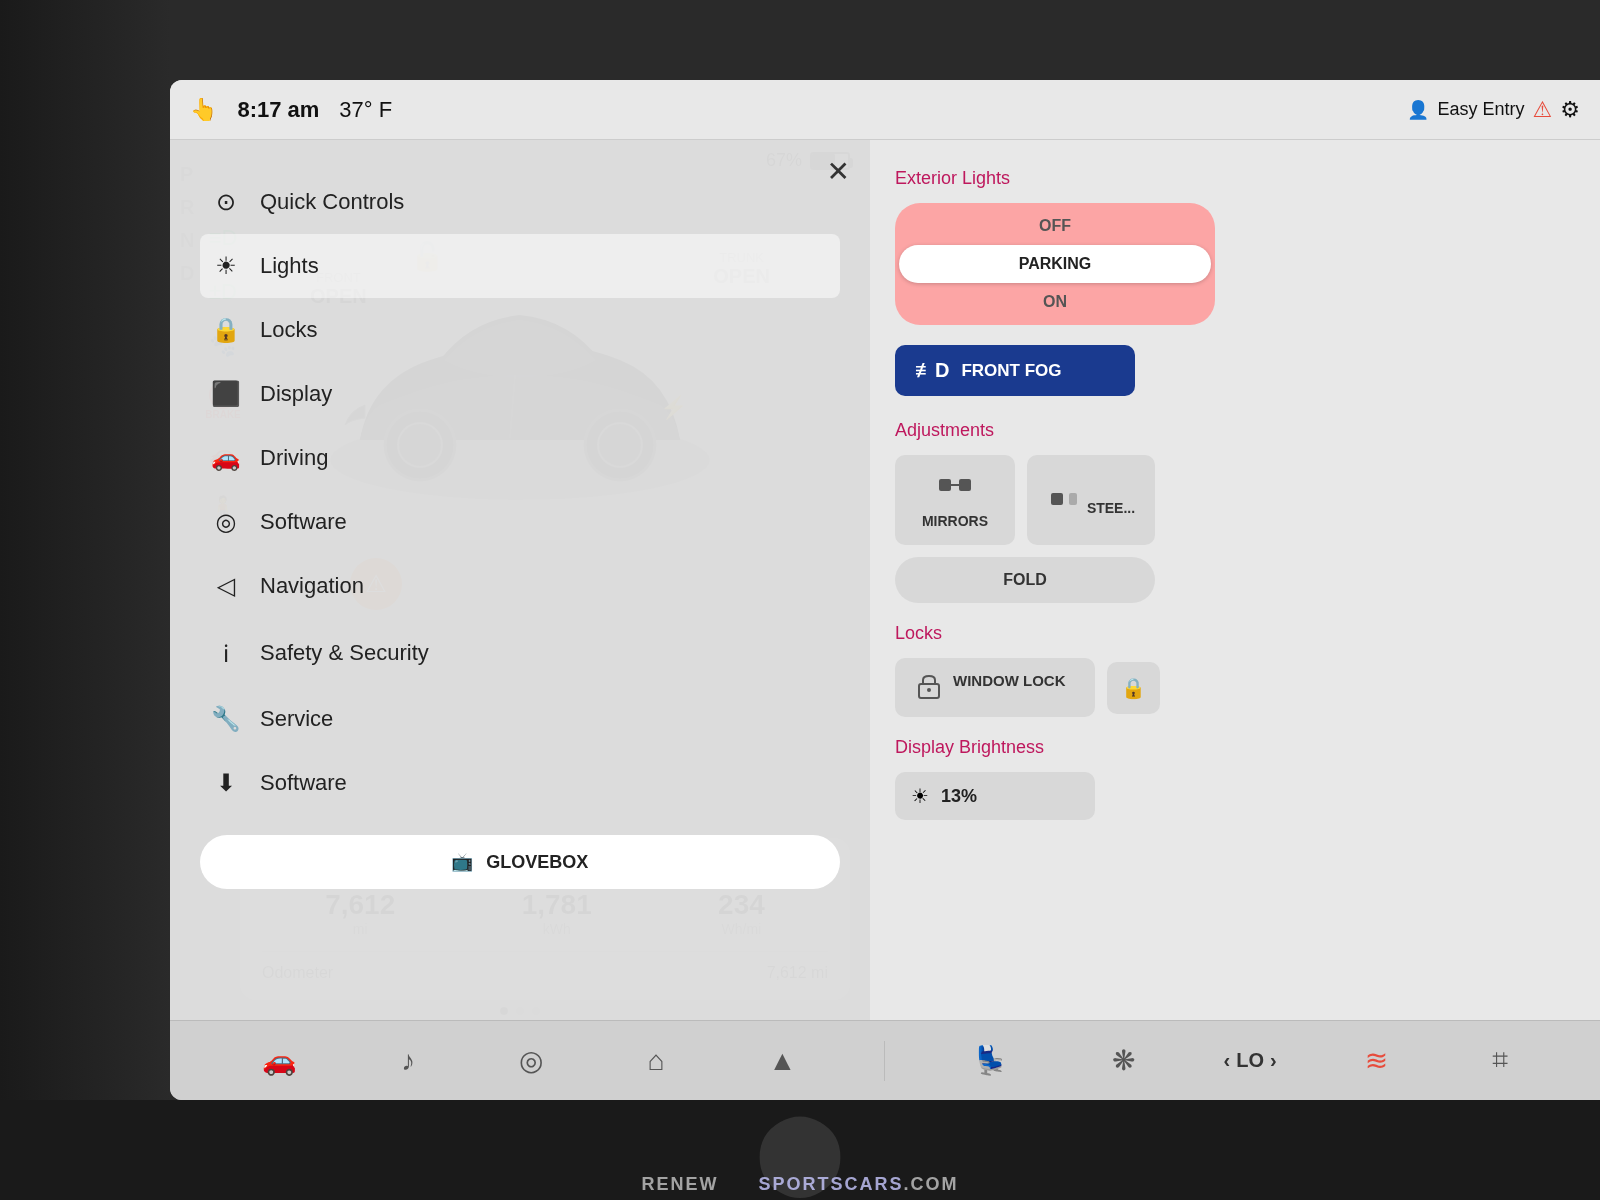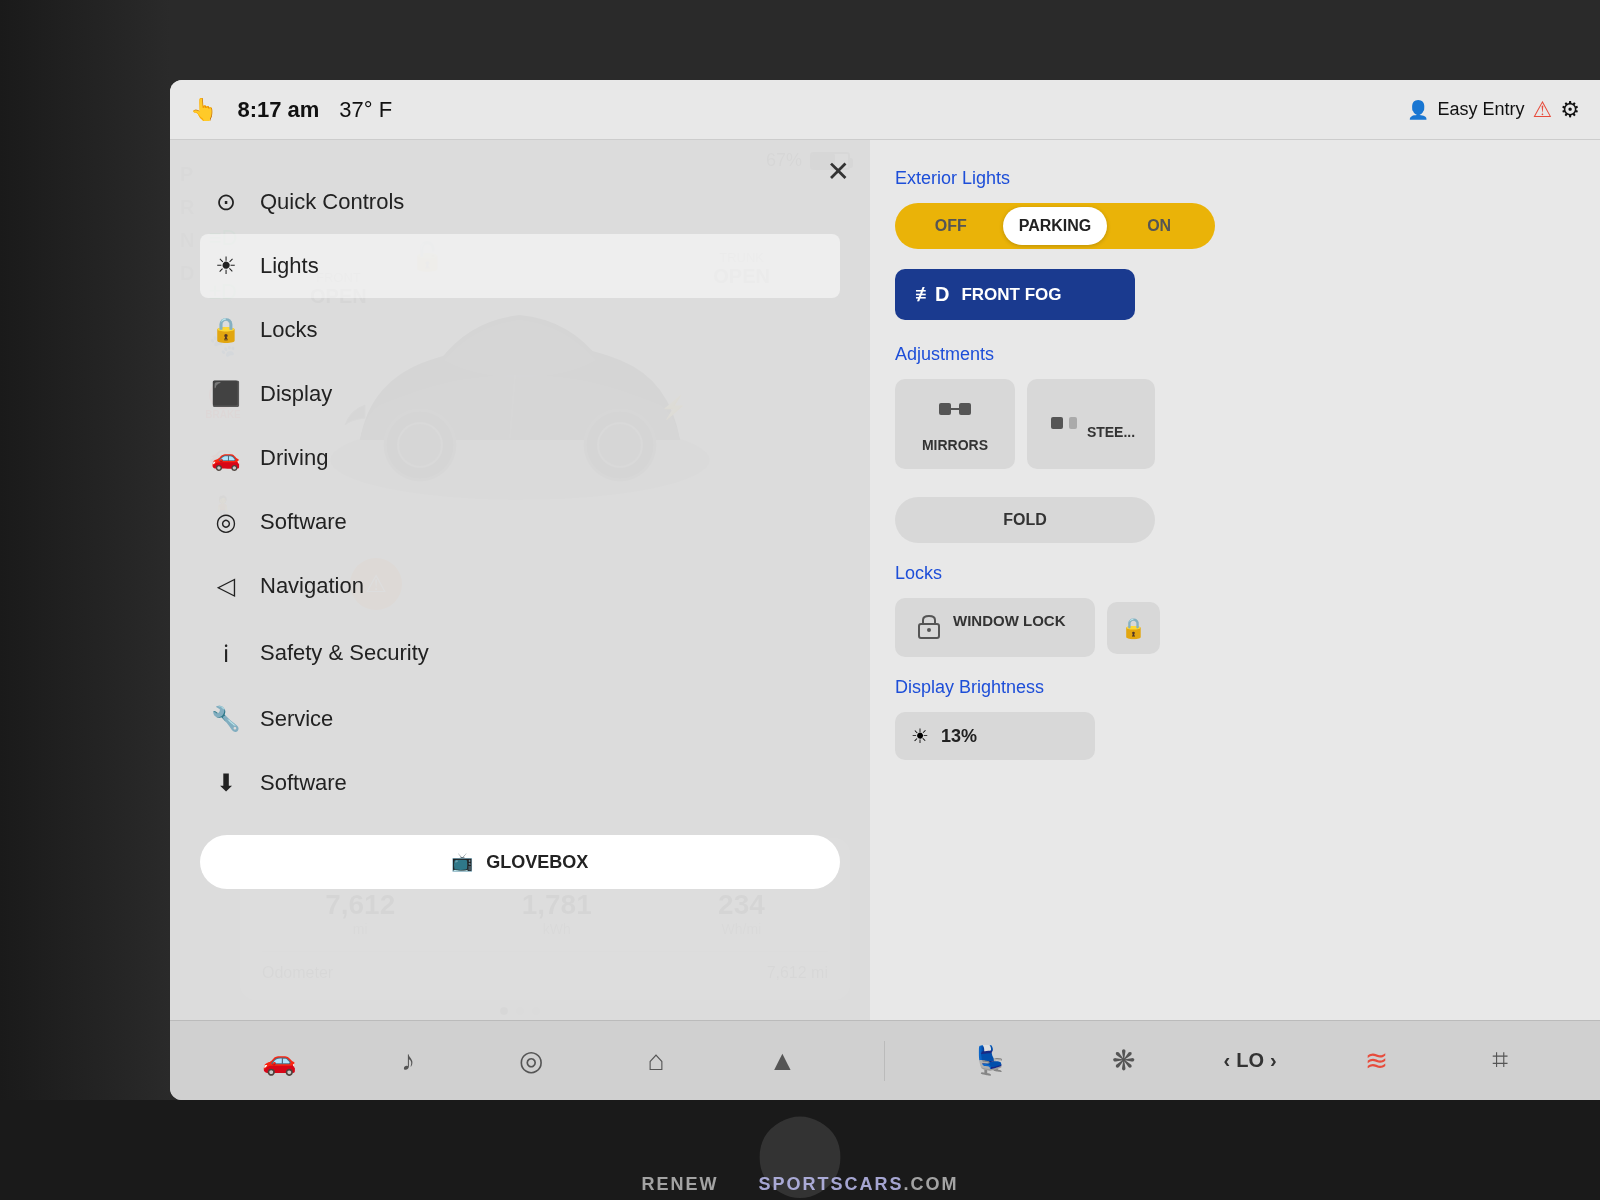--- a/index.html
+++ b/index.html
@@ -393,33 +393,34 @@
     
     .right-panel {
       flex: 1;
       background: #e8e8e8;
       padding: 20px 25px;
       overflow-y: auto;
     }
 
     .section-title {
       font-size: 18px;
-      color: #1d4ed8;
+      color: #be185d;
       margin-bottom: 14px;
       margin-top: 8px;
     }
 
     
     .lights-toggle {
       display: flex;
-      background: #eab308;
+      background: #fca5a5;
       border-radius: 25px;
       padding: 4px;
       margin-bottom: 20px;
       width: 320px;
+      flex-direction: column;
     }
 
     .toggle-btn {
       flex: 1;
       padding: 10px 16px;
       border: none;
       background: transparent;
       border-radius: 22px;
       font-size: 16px;
       font-weight: 600;
@@ -494,21 +495,21 @@
 
     .fold-btn {
       padding: 14px 30px;
       background: #d8d8d8;
       border: none;
       border-radius: 25px;
       font-size: 16px;
       font-weight: 600;
       color: #333;
       cursor: pointer;
-      margin-top: 28px;
+      margin-top: 12px;
       width: 260px;
     }
 
     
     .locks-section {
       margin-bottom: 20px;
     }
 
     .lock-buttons {
       display: flex;

